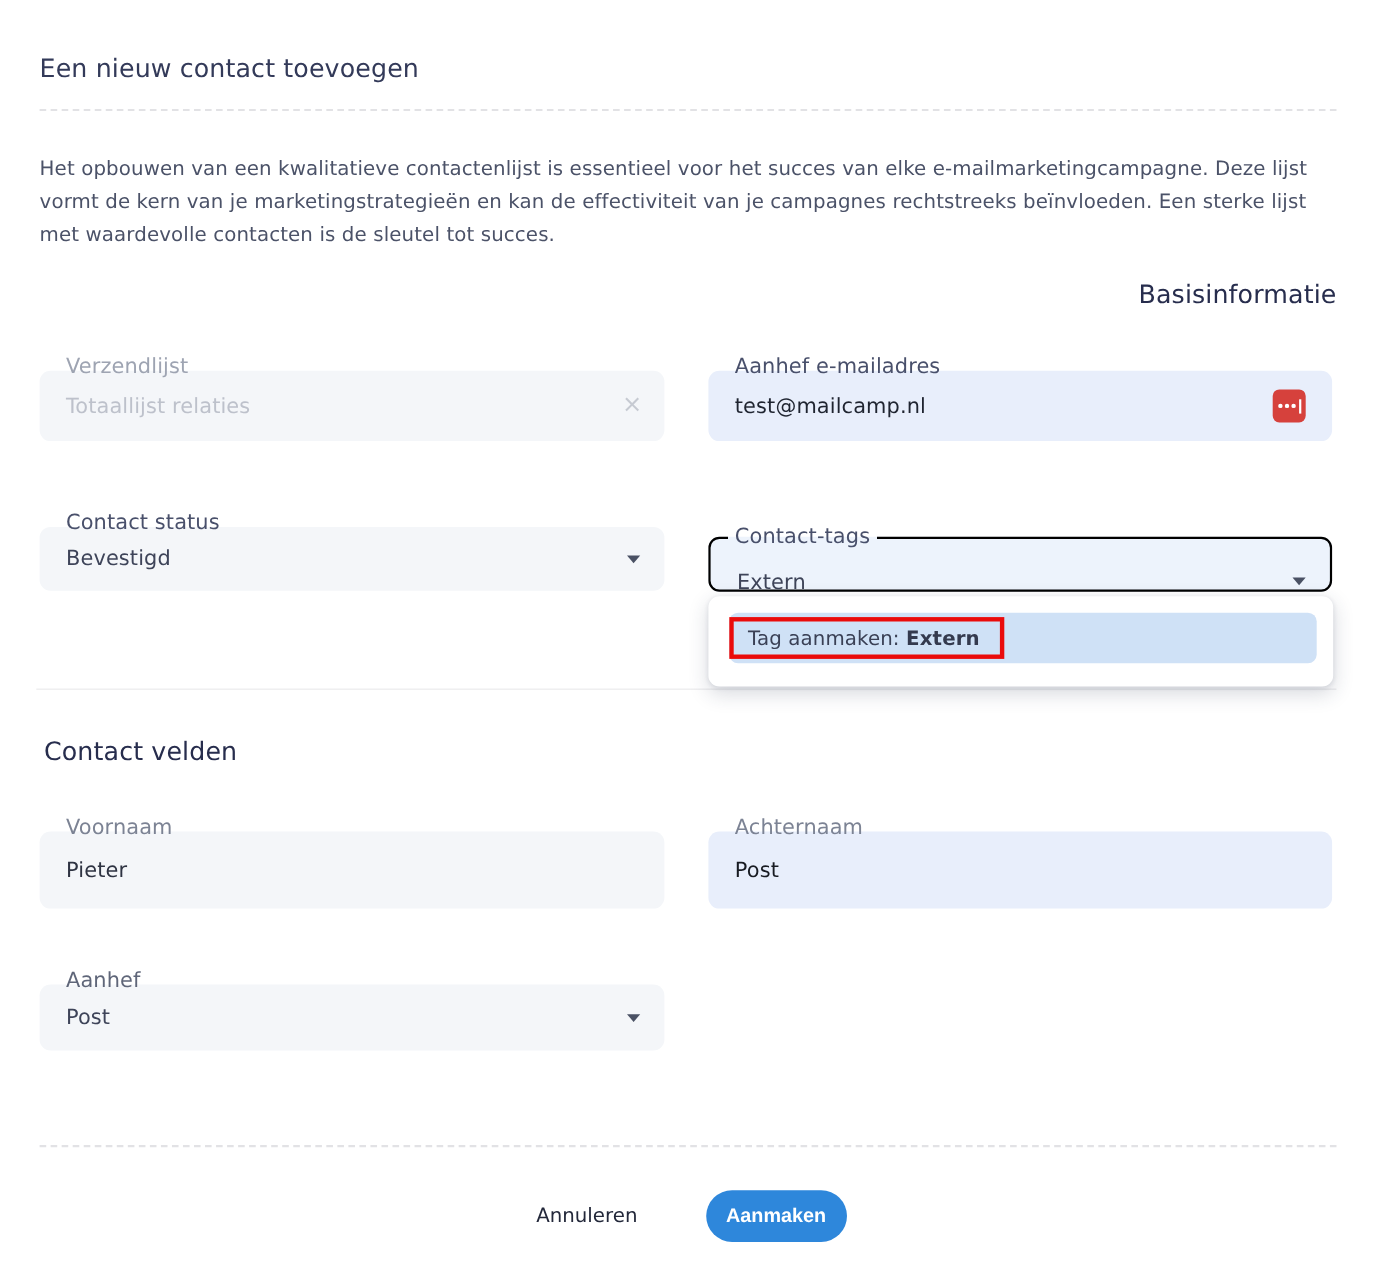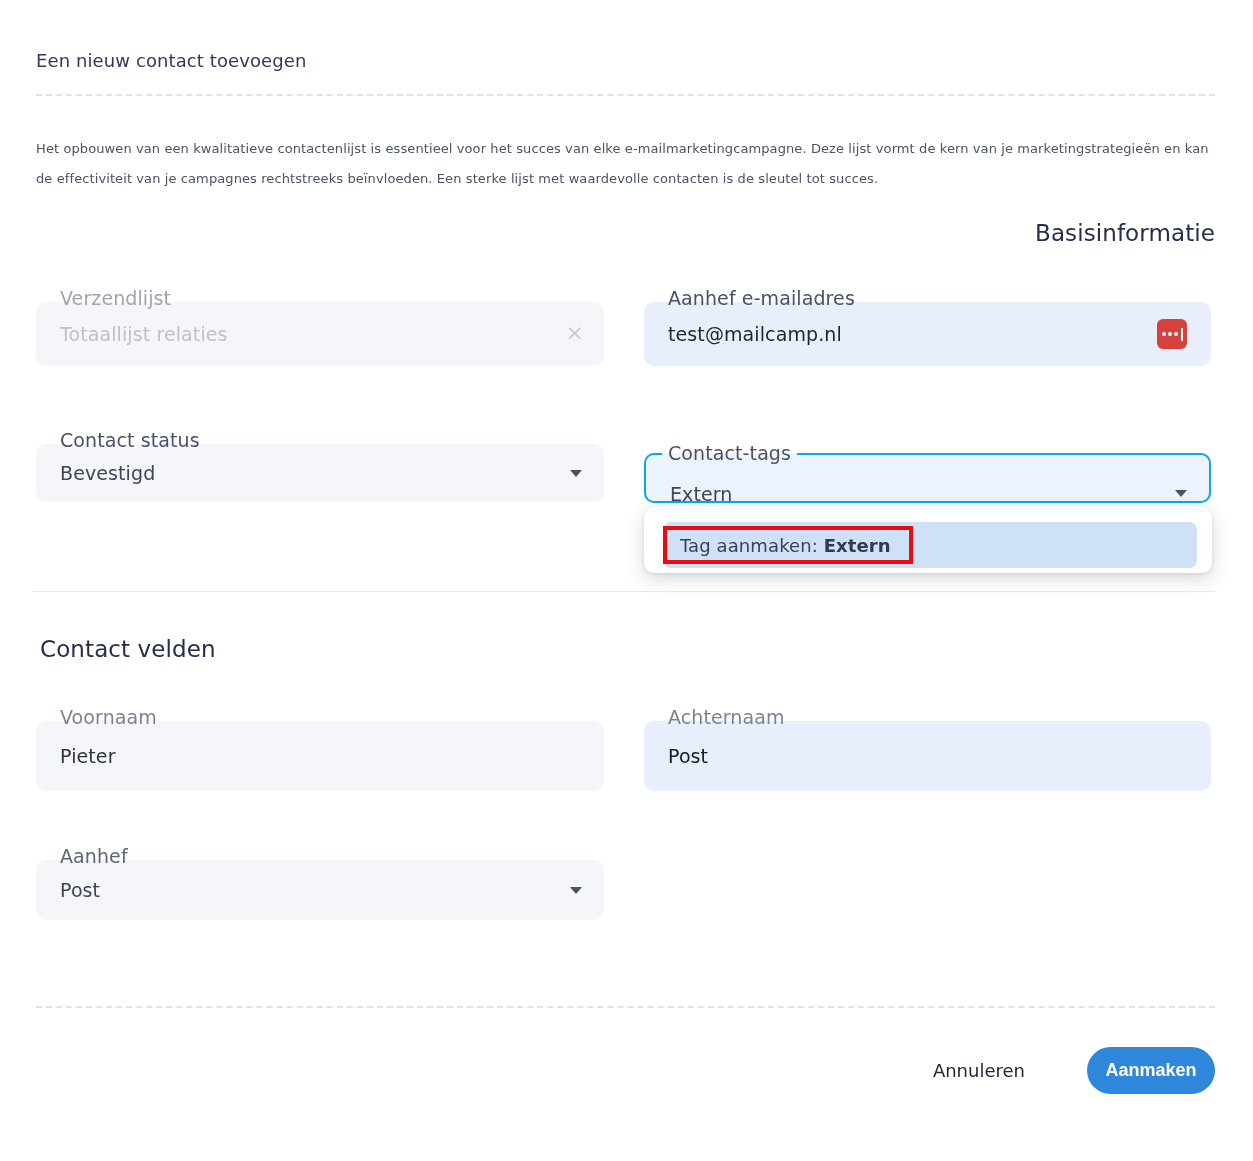--- a/index.html
+++ b/index.html
@@ -6,29 +6,29 @@
   html, body { background: #ffffff; }
   body {
     width: 1253px; height: 1161px; overflow: hidden;
     font-family: "DejaVu Sans", "Liberation Sans", sans-serif;
     letter-spacing: 0.1px;
   }
   .content { padding: 0 38px 0 36px; }
 
   .page-title {
     margin-top: 50px;
-    font-size: 18px; font-weight: 500; color: #333a59;
+    font-size: 23px; font-weight: 500; color: #333a59;
   }
   .divider-dashed {
     margin-top: 23px; height: 0;
     border-top: 2px dashed #e2e2e5;
   }
   .intro {
     margin-top: 38px;
-    font-size: 13px; line-height: 30px; color: #4b5268;
+    font-size: 18px; line-height: 30px; color: #4b5268;
     max-width: 1180px;
   }
   .section-heading {
     margin-top: 26px;
     font-size: 23px; font-weight: 500; color: #272d4d;
   }
   .section-heading.cv { margin-top: 44px; margin-left: 4px; }
   .section-heading.bi { margin-left: 5px; text-align: right; }
 
   .form-row { display: flex; gap: 40px; }
@@ -79,58 +79,58 @@
     width: 30px; height: 30px; border-radius: 6px; background: #d6413c;
     display: flex; align-items: center; justify-content: center; gap: 2px;
   }
   .pm-icon .dot { width: 4px; height: 4px; border-radius: 50%; background: #ffffff; }
   .pm-icon .bar { width: 2px; height: 13px; background: #ffffff; margin-left: 1px; }
 
   
   fieldset.tags-box {
     position: relative; width: 100%; height: 59px;
     background: #edf3fc;
-    border: 2px solid #0ea5e9; border-radius: 10px;
+    border: 2px solid #000000; border-radius: 10px;
   }
   fieldset.tags-box legend {
     margin-left: 16px; padding: 0 6px;
     font-size: 19px; color: #49506b; line-height: 1;
   }
   .tags-value { position: absolute; left: 24px; top: 20px; font-size: 19px; color: #3e4459; }
   .tags-caret { position: absolute; right: 22px; top: 27px;
     width: 0; height: 0;
     border-left: 6px solid transparent; border-right: 6px solid transparent;
     border-top: 7px solid #4a5164; }
 
   .dropdown-panel {
     position: absolute; z-index: 10;
     left: 0; right: -1px; top: calc(100% + 4px);
     background: #ffffff; border-radius: 10px;
     box-shadow: 0 6px 18px rgba(40,50,80,0.18), 0 1px 4px rgba(40,50,80,0.10);
-    padding: 15px 15px 5px 19px;
+    padding: 15px 15px 21px 19px;
   }
   .dropdown-option {
     position: relative; height: 46px; border-radius: 8px;
     background: #cfe1f6;
     display: flex; align-items: center;
   }
   .annotation-box {
     display: inline-flex; align-items: center; align-self: stretch;
     margin: 4px 0; border: 4px solid #ea0b0b;
     padding: 0 18px 0 13px; white-space: nowrap;
   }
   .option-text { font-size: 18px; color: #3a4055; }
   .option-text b { font-weight: 700; color: #343a4e; }
 
   .divider-solid { margin-top: 88px; height: 0; border-top: 1px solid #e8e8ea; margin-left: -3px; }
   .divider-dashed.bottom { margin-top: 86px; }
 
   .footer {
     margin-top: 39px;
-    display: flex; justify-content: flex-end; align-items: center; gap: 56px;
+    display: flex; justify-content: center; align-items: center; gap: 56px;
   }
   .cancel-btn {
     font-size: 18px; color: #23283a; background: none; border: none;
     font-family: inherit; cursor: pointer; padding: 10px 6px;
   }
   .submit-btn {
     width: 128px; height: 47px; border-radius: 24px; border: none;
     background: #2e87db; color: #ffffff;
     font-family: Liberation Sans, sans-serif; font-size: 18px; font-weight: 600;
     cursor: pointer;

